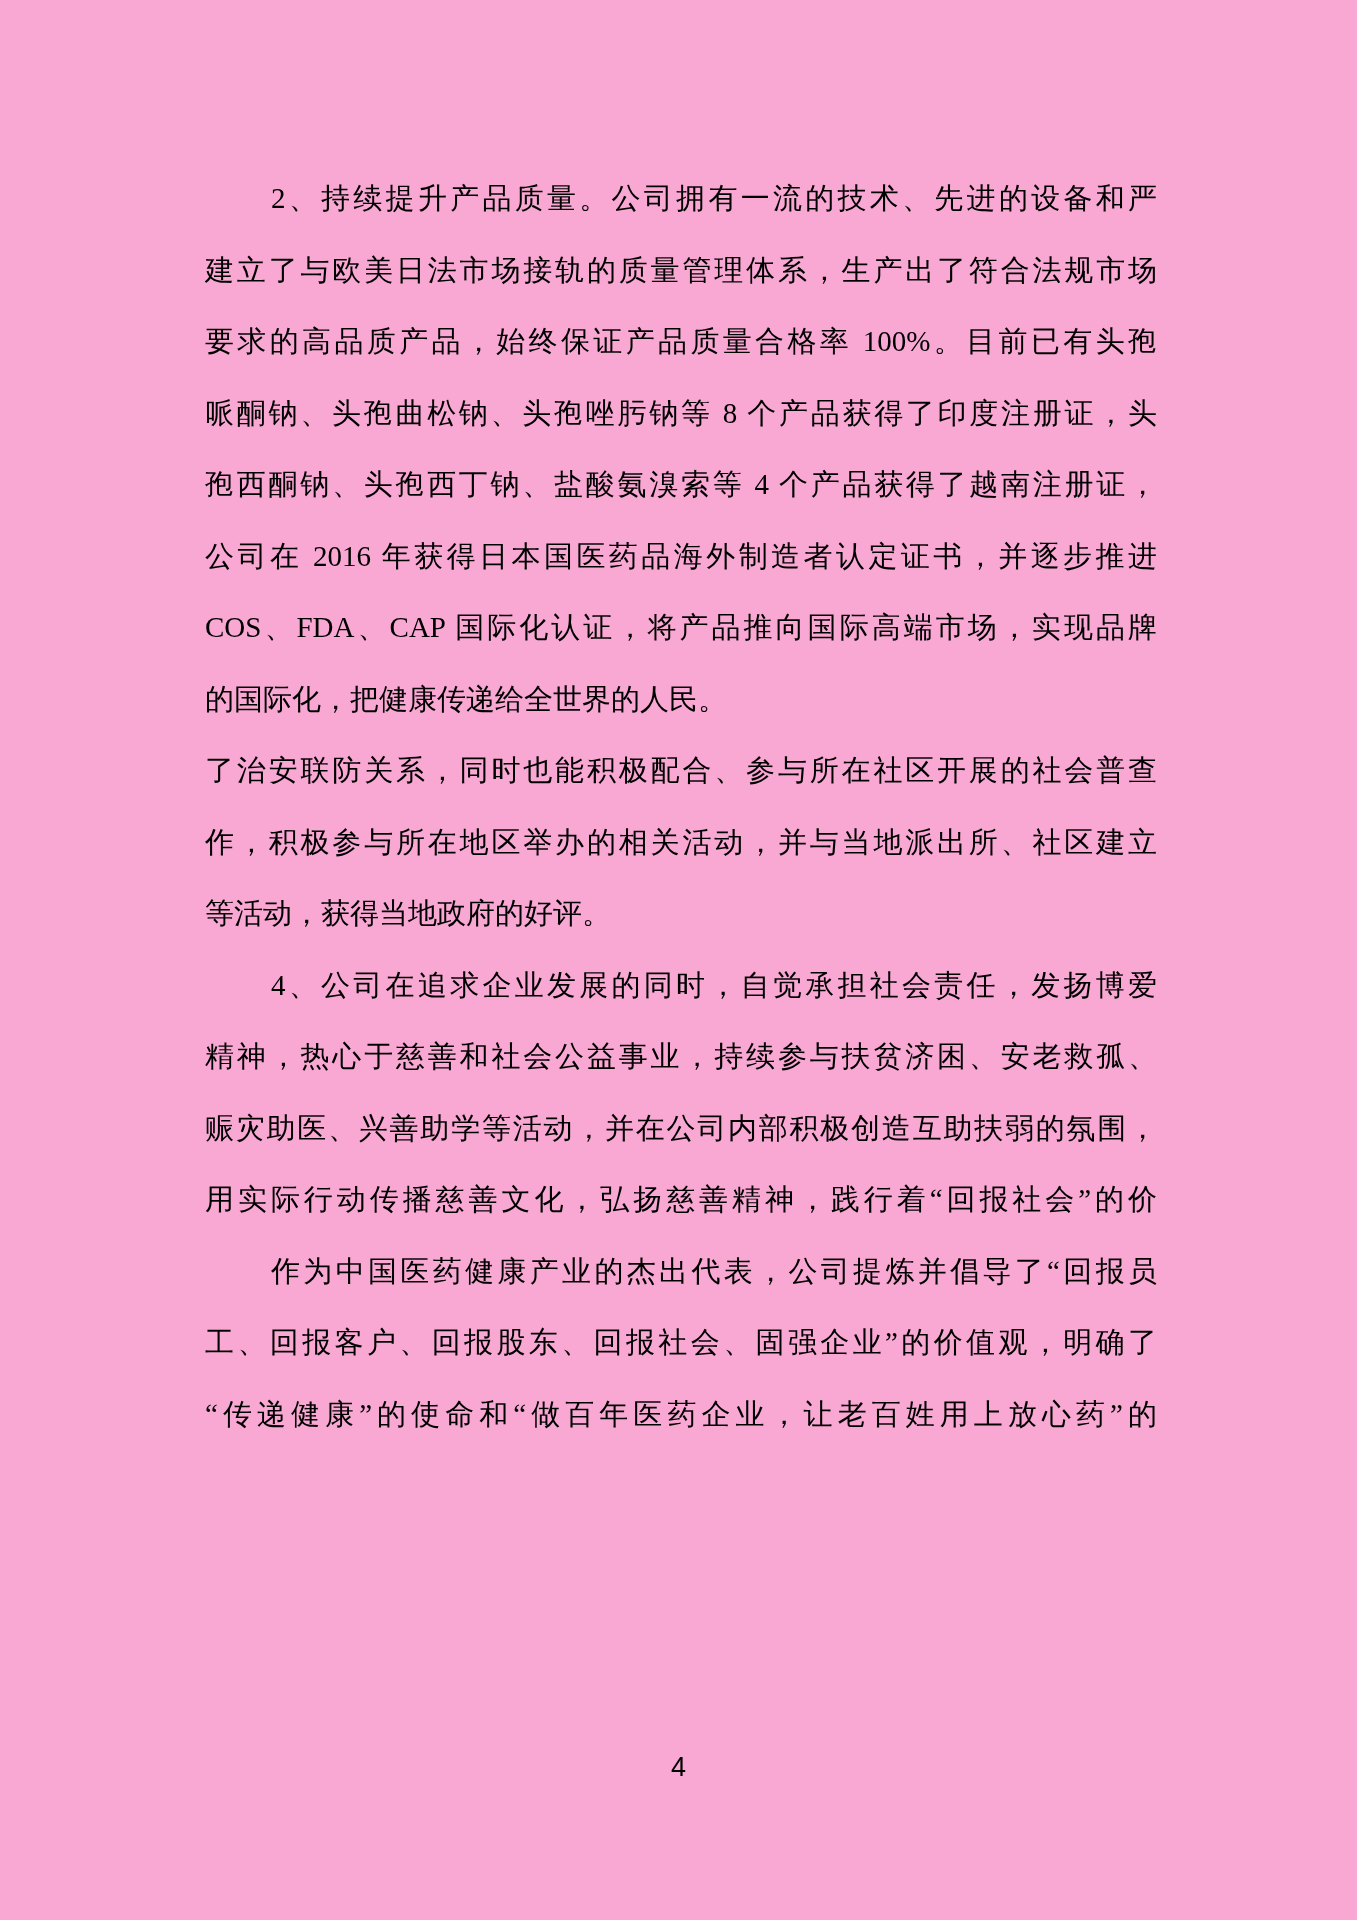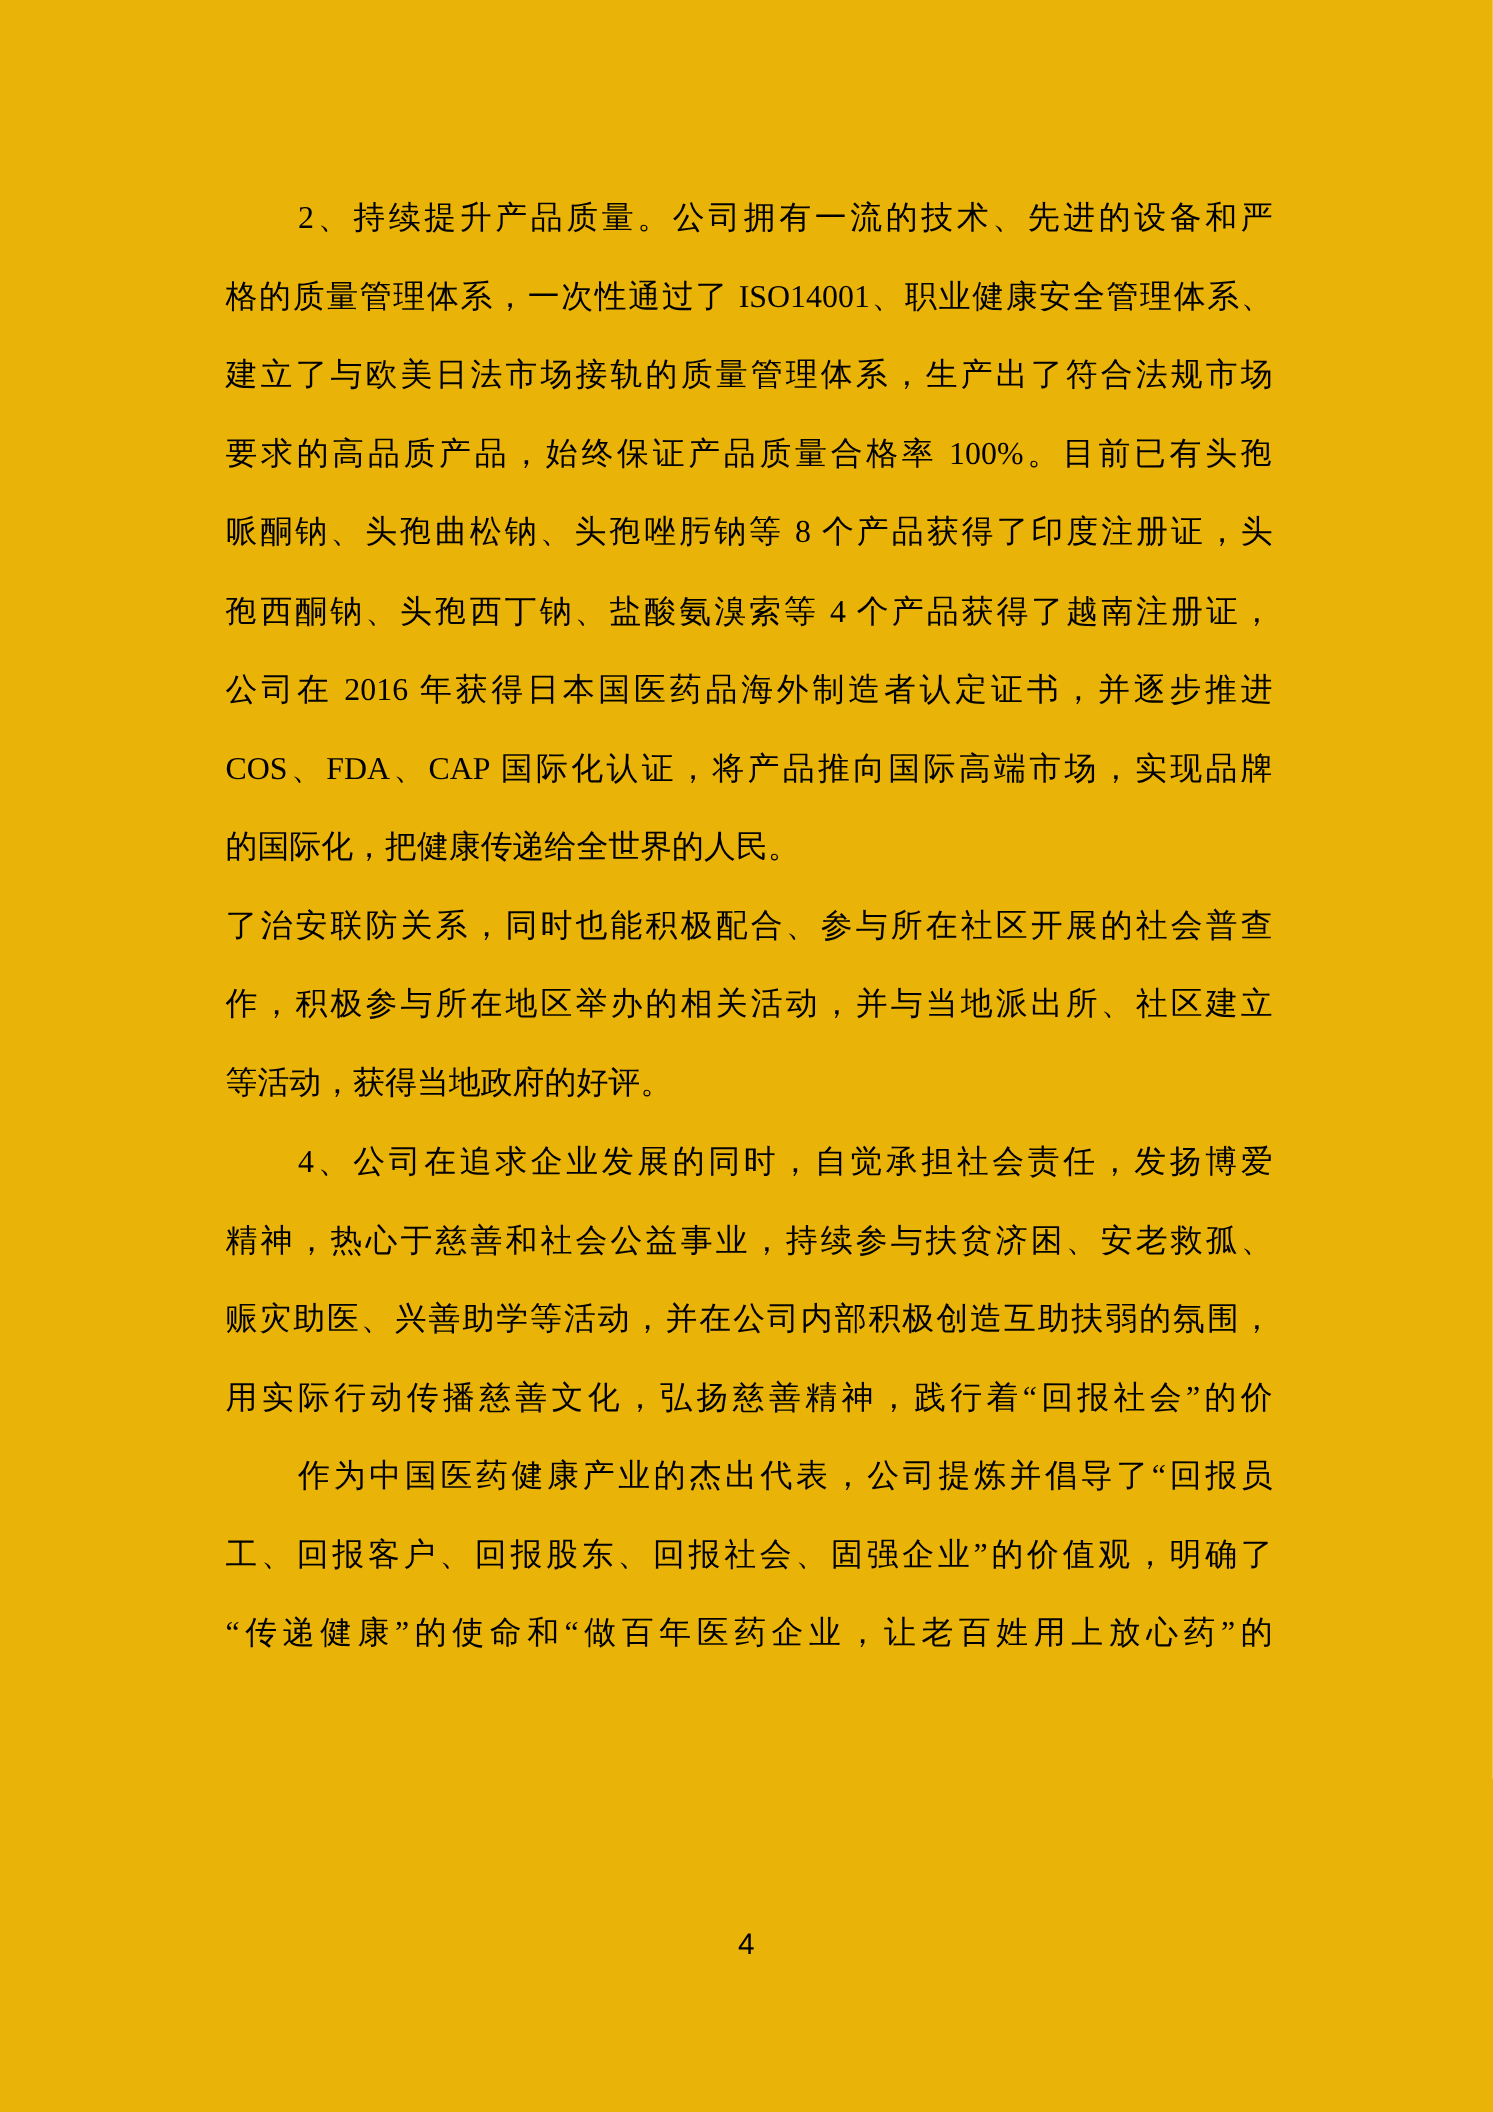--- a/index.html
+++ b/index.html
@@ -14,21 +14,21 @@
     overflow: hidden;
     font-family: "Liberation Serif", "DejaVu Serif", serif;
     color: #000000;
   }
   .page {
     position: absolute;
     left: 0;
     top: 0;
     width: 1357px;
     height: 1920px;
-    background: #eab308;
+    background: #f9a8d4;
   }
   .textblock {
     position: absolute;
     left: 205px;
     top: 163px;
     width: 952px;
   }
   .para {
     margin: 0;
     padding: 0;
@@ -60,21 +60,20 @@
   }
 </style>
 </head>
 <body>
 
 <div class="page">
   <div class="textblock">
 
     <div class="para">
       <div class="line first">2、持续提升产品质量。公司拥有一流的技术、先进的设备和严</div>
-      <div class="line">格的质量管理体系，一次性通过了 ISO14001、职业健康安全管理体系、</div>
       <div class="line">建立了与欧美日法市场接轨的质量管理体系，生产出了符合法规市场</div>
       <div class="line">要求的高品质产品，始终保证产品质量合格率 100%。目前已有头孢</div>
       <div class="line">哌酮钠、头孢曲松钠、头孢唑肟钠等 8 个产品获得了印度注册证，头</div>
       <div class="line">孢西酮钠、头孢西丁钠、盐酸氨溴索等 4 个产品获得了越南注册证，</div>
       <div class="line">公司在 2016 年获得日本国医药品海外制造者认定证书，并逐步推进</div>
       <div class="line">COS、FDA、CAP 国际化认证，将产品推向国际高端市场，实现品牌</div>
       <div class="line end">的国际化，把健康传递给全世界的人民。</div>
     </div>
 
     <div class="para">

